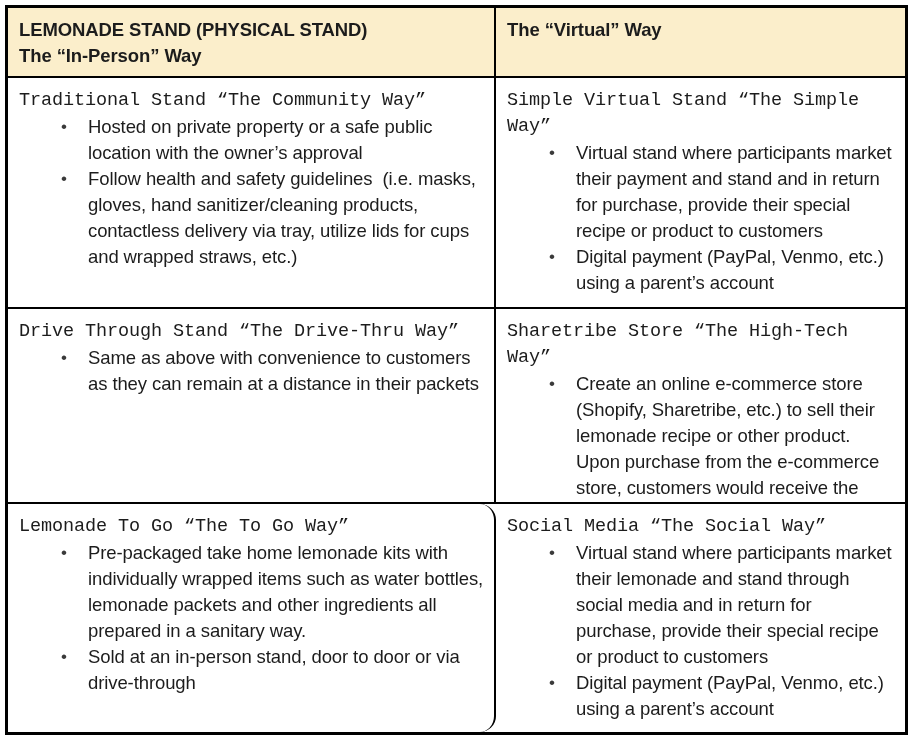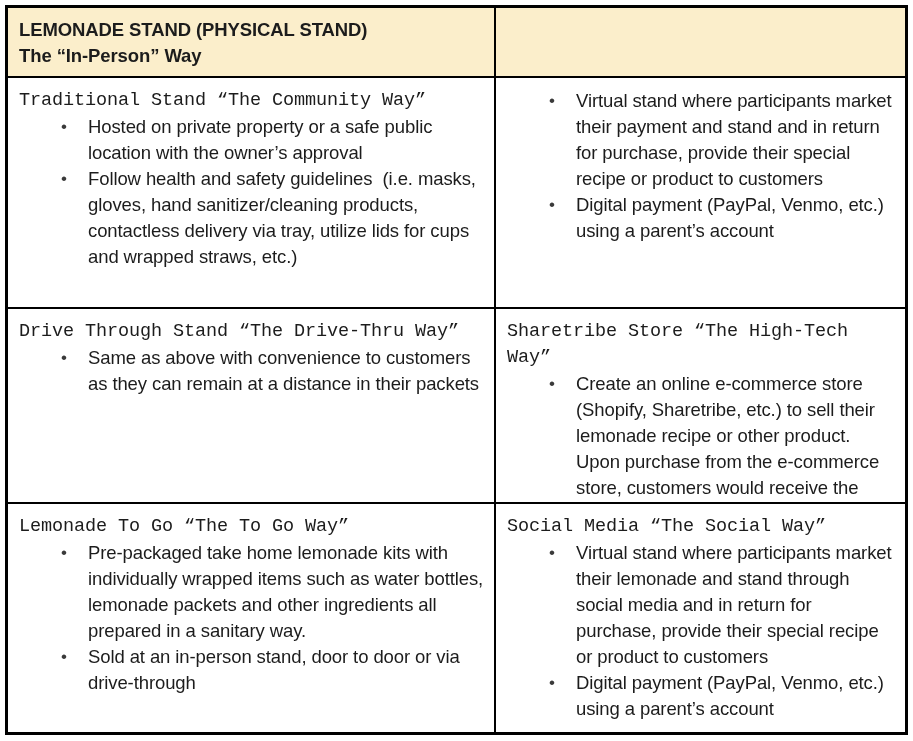--- a/index.html
+++ b/index.html
@@ -31,21 +31,21 @@
   .cell {
     box-sizing: border-box;
     overflow: hidden;
     border-bottom: 2px solid var(--border-color, #000000);
     padding: 10px 9px 6px 11px;
     font-size: 18.5px;
     line-height: 26px;
     letter-spacing: -0.1px;
   }
   .col-left  { border-right: 2px solid var(--border-color, #000000); }
-  .row-last  { border-bottom: none; }
+  .row-last  { border-bottom: none; border-radius: 16px; }
   .header-cell {
     background: var(--header-bg, #fbeecb);
     font-weight: bold;
     padding-top: 9px;
   }
   .header-title, .header-subtitle {
     white-space: pre-wrap;
   }
   .cell-heading {
     white-space: pre-wrap;
@@ -74,36 +74,38 @@
 <body>
 
 <div class="page">
   <div class="doc-table">
 
     <div class="cell col-left header-cell">
       <div class="header-title">LEMONADE STAND (PHYSICAL STAND)</div>
       <div class="header-subtitle">The “In-Person” Way</div>
     </div>
     <div class="cell header-cell">
+      <div class="header-subtitle">The “Virtual” Way</div>
     </div>
 
     <div class="cell col-left">
       <div class="cell-heading">Traditional Stand “The Community Way”</div>
       <ul class="bullets">
         <li class="bullet-item">
           <span class="bullet-dot">•</span>
           <span class="bullet-text">Hosted on private property or a safe public location with the owner’s approval</span>
         </li>
         <li class="bullet-item">
           <span class="bullet-dot">•</span>
           <span class="bullet-text">Follow health and safety guidelines  (i.e. masks, gloves, hand sanitizer/cleaning products, contactless delivery via tray, utilize lids for cups and wrapped straws, etc.)</span>
         </li>
       </ul>
     </div>
     <div class="cell">
+      <div class="cell-heading">Simple Virtual Stand “The Simple Way”</div>
       <ul class="bullets">
         <li class="bullet-item">
           <span class="bullet-dot">•</span>
           <span class="bullet-text">Virtual stand where participants market their payment and stand and in return for purchase, provide their special recipe or product to customers</span>
         </li>
         <li class="bullet-item">
           <span class="bullet-dot">•</span>
           <span class="bullet-text">Digital payment (PayPal, Venmo, etc.) using a parent’s account</span>
         </li>
       </ul>

